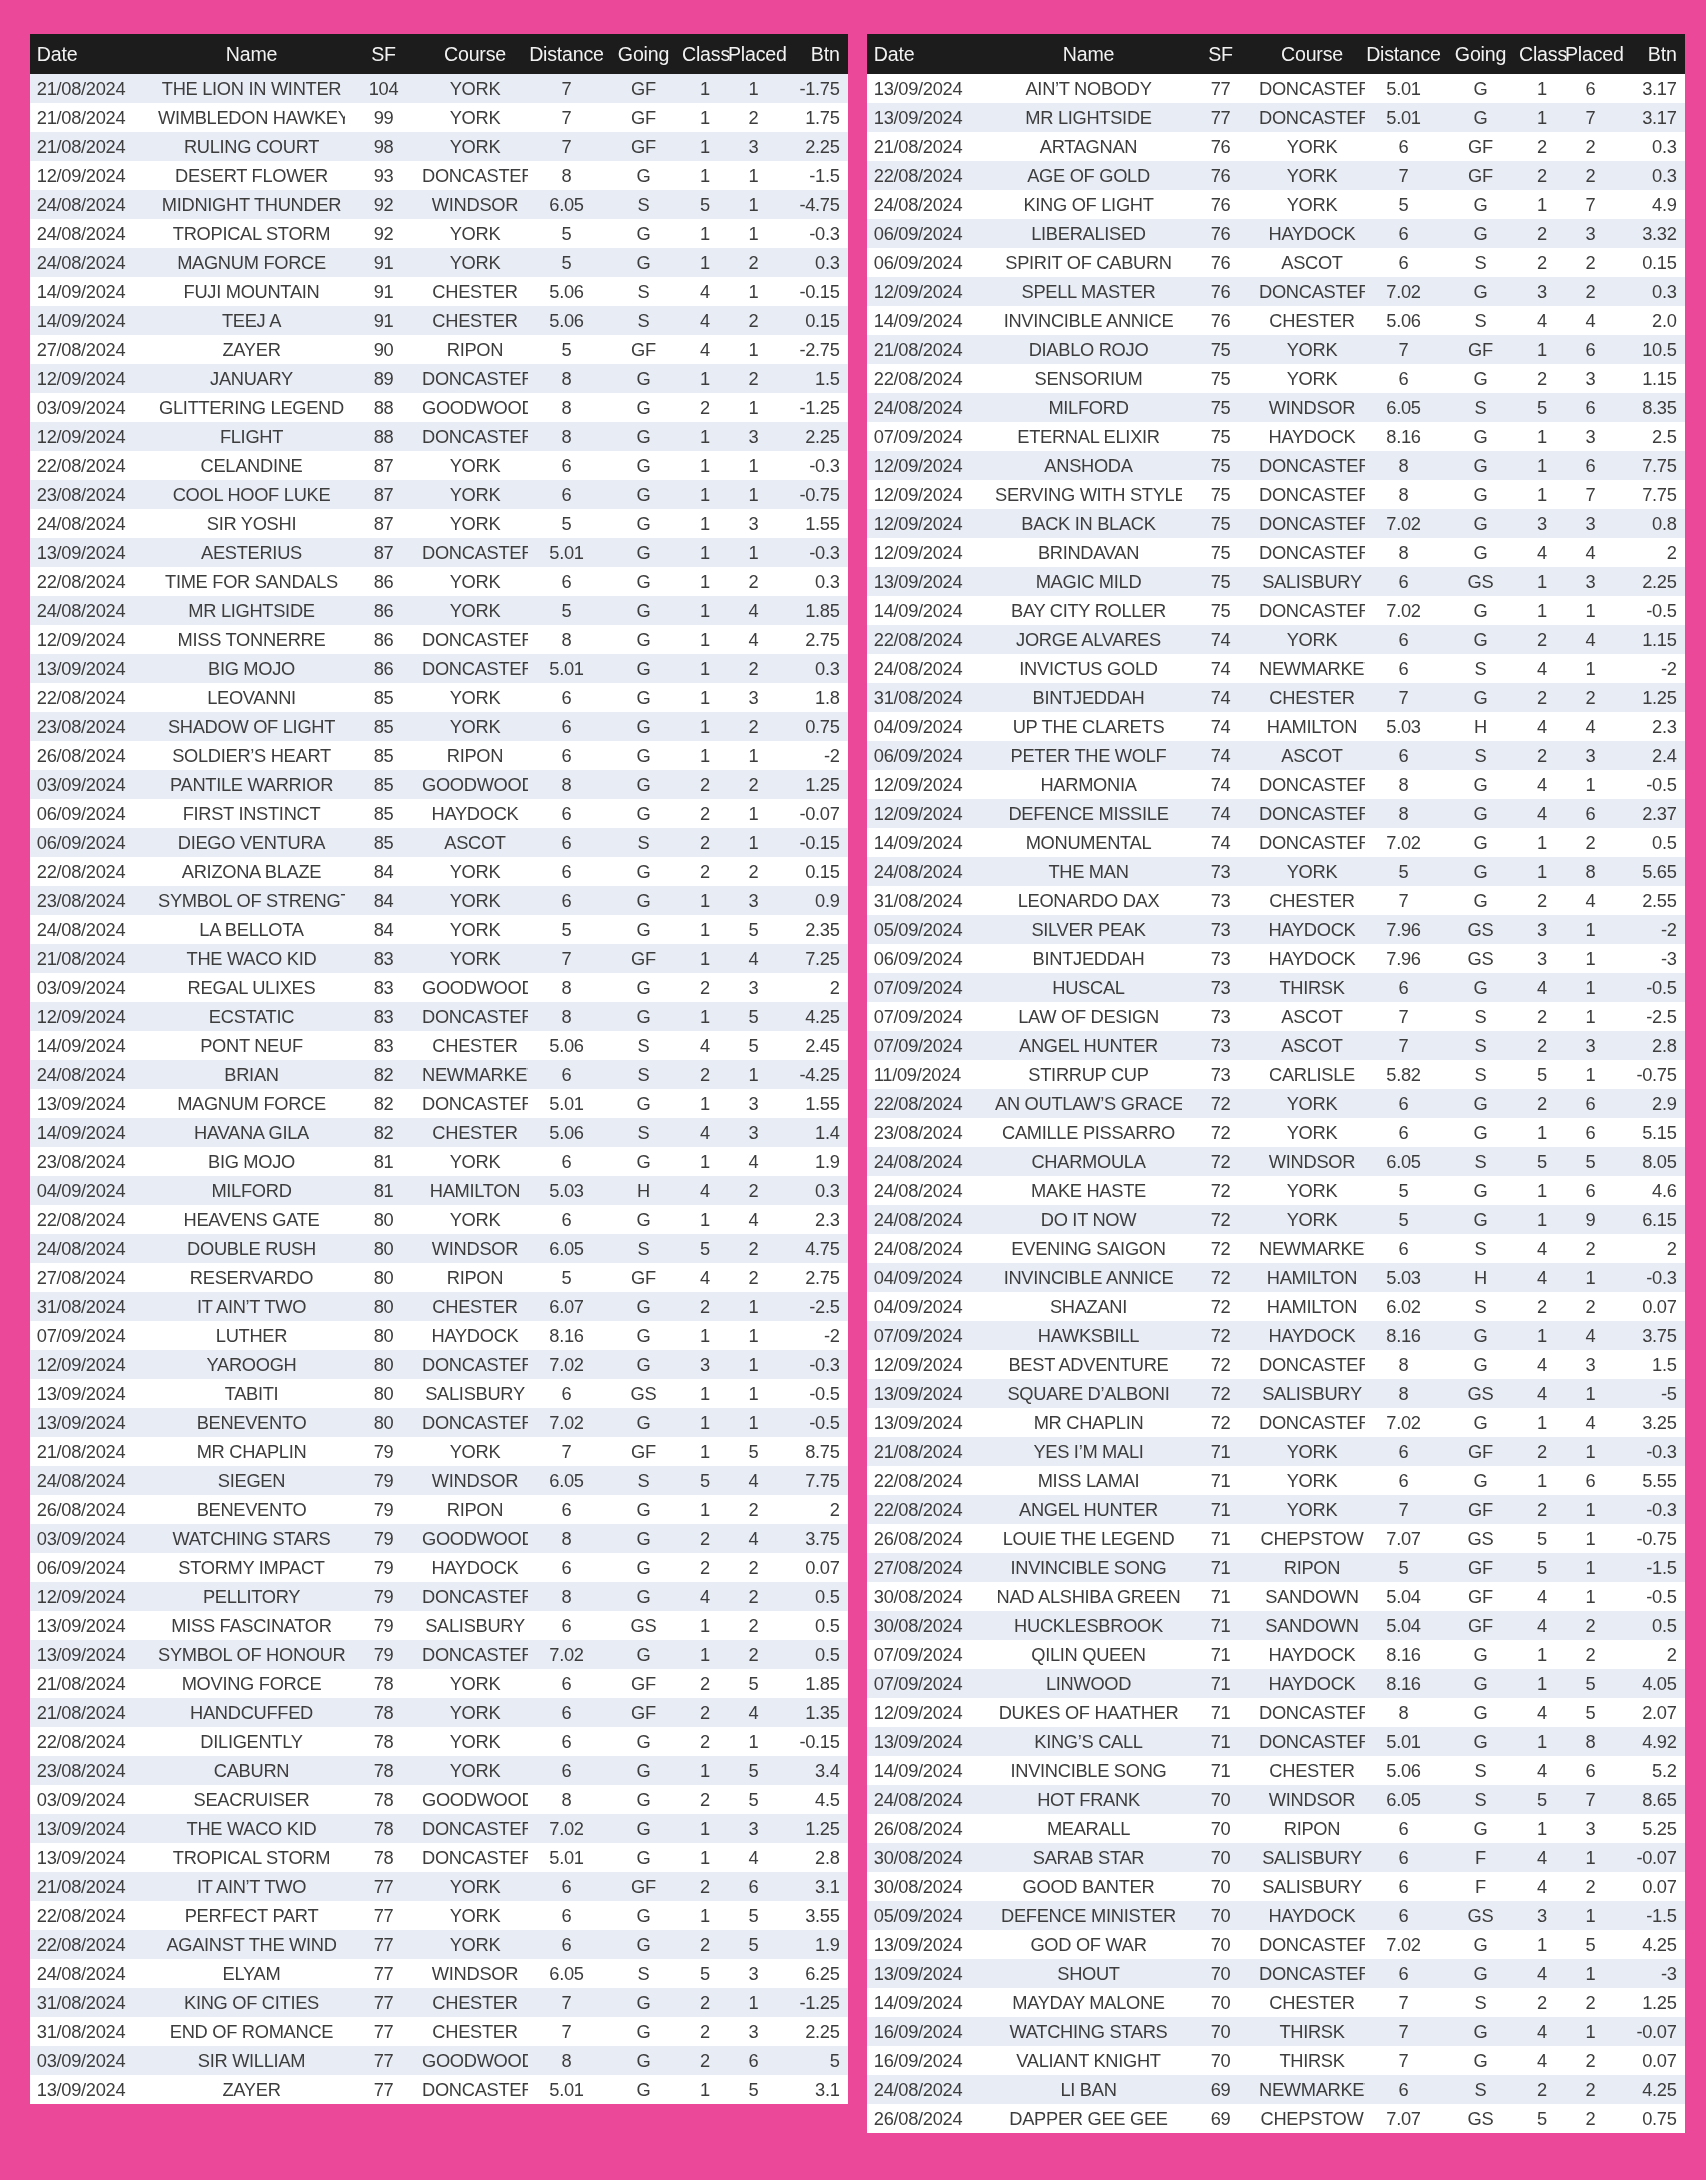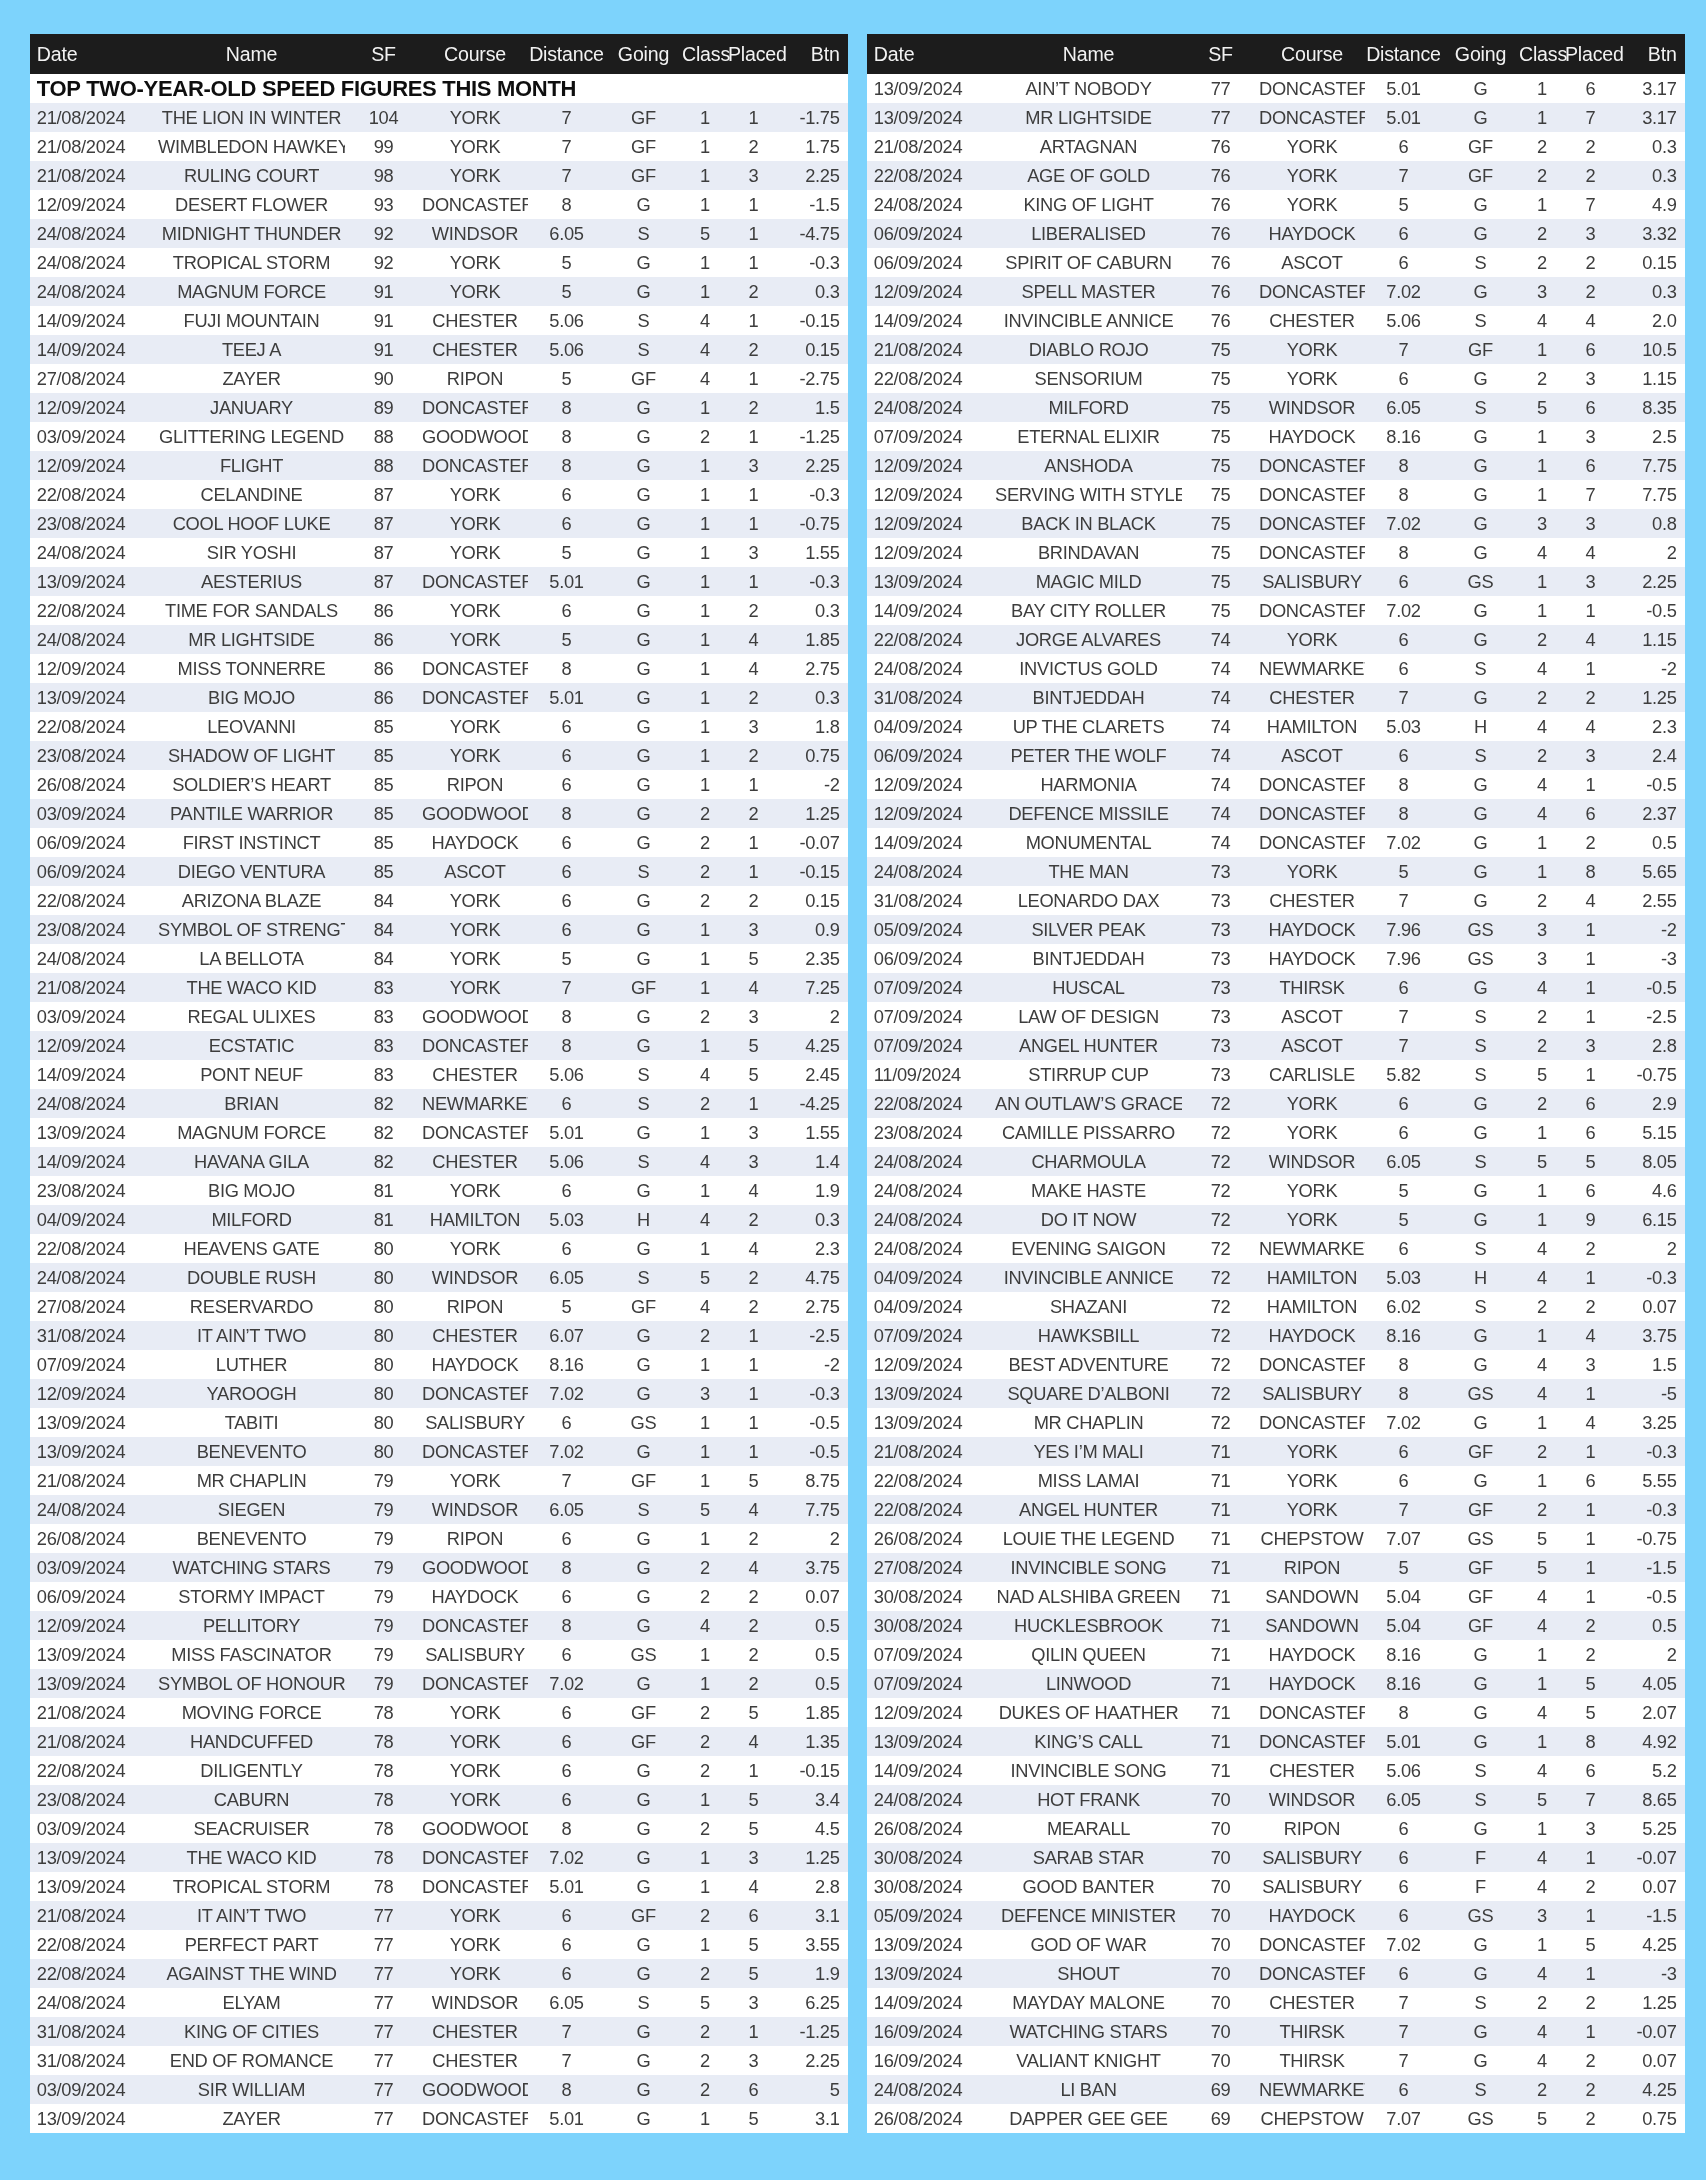--- a/index.html
+++ b/index.html
@@ -1,16 +1,16 @@
 <!DOCTYPE html>
 <html style="font-size:13.6px"><head>
 <meta charset="utf-8">
 <style>
   html,body{margin:0;padding:0;background:#ffffff;}
-  .page{position:relative;width:1706px;height:2181px;background:#7dd3fc;
+  .page{position:relative;width:1706px;height:2181px;background:#ec4899;
         font-family:"Liberation Sans",sans-serif;overflow:hidden;}
   .tablecol{position:absolute;top:34px;width:818px;}
   .tablecol.left{left:30px;}
   .tablecol.right{left:867px;}
   .thead{display:flex;align-items:center;height:40px;background:#1c1c1c;
          color:#f2f2f2;font-size:19.6px;letter-spacing:-0.2px;}
   .cell{flex:0 0 auto;box-sizing:border-box;text-align:center;white-space:nowrap;overflow:visible;}
   .c0{width:128px;text-align:left;padding-left:6.8px;}
   .c1{width:187px;}
   .c2{width:77px;}
@@ -38,21 +38,20 @@
         <div class="cell c0">Date</div>
         <div class="cell c1">Name</div>
         <div class="cell c2">SF</div>
         <div class="cell c3">Course</div>
         <div class="cell c4">Distance</div>
         <div class="cell c5">Going</div>
         <div class="cell c6">Class</div>
         <div class="cell c7">Placed</div>
         <div class="cell c8">Btn</div>
       </div>
-    <div class="title-row">TOP TWO-YEAR-OLD SPEED FIGURES THIS MONTH</div>
     <div>
         <div class="row stripe">
           <div class="cell c0">21/08/2024</div>
           <div class="cell c1">THE LION IN WINTER</div>
           <div class="cell c2">104</div>
           <div class="cell c3">YORK</div>
           <div class="cell c4">7</div>
           <div class="cell c5">GF</div>
           <div class="cell c6">1</div>
           <div class="cell c7">1</div>

